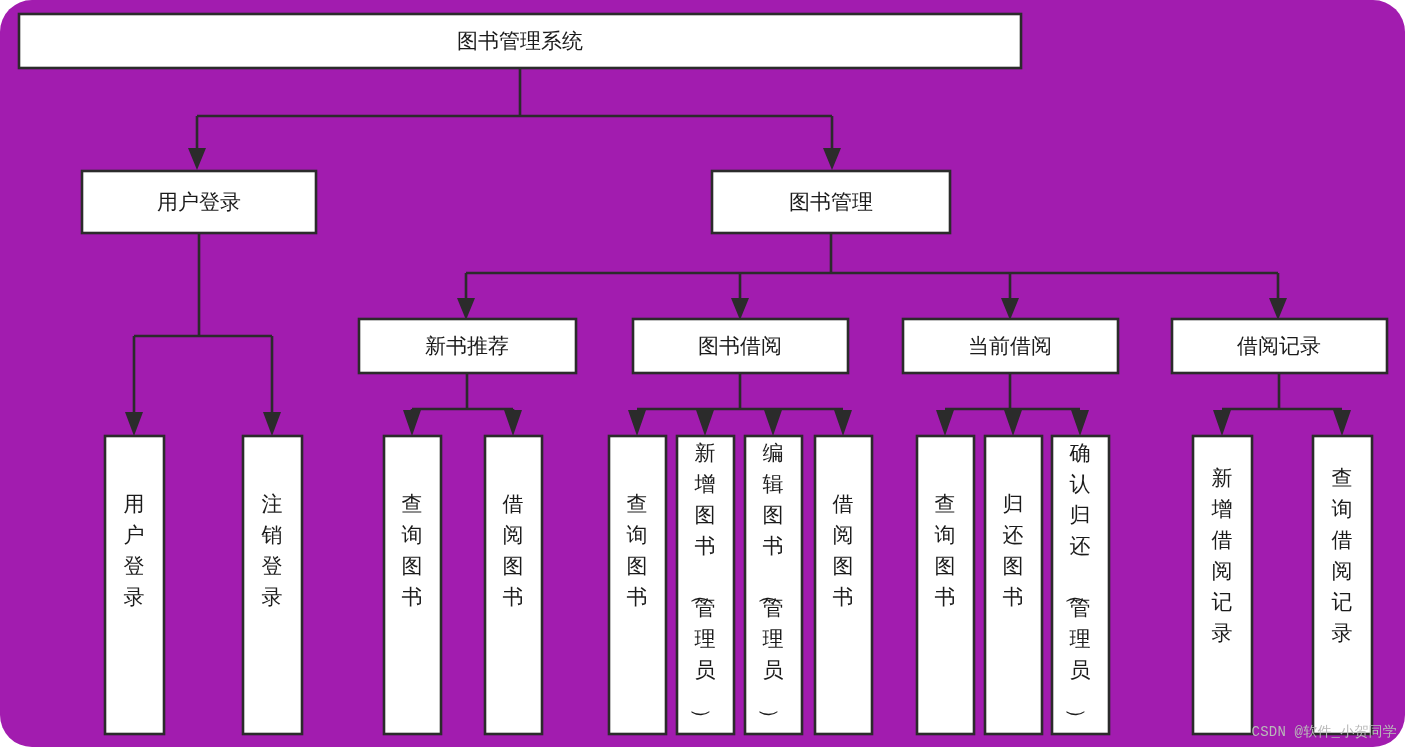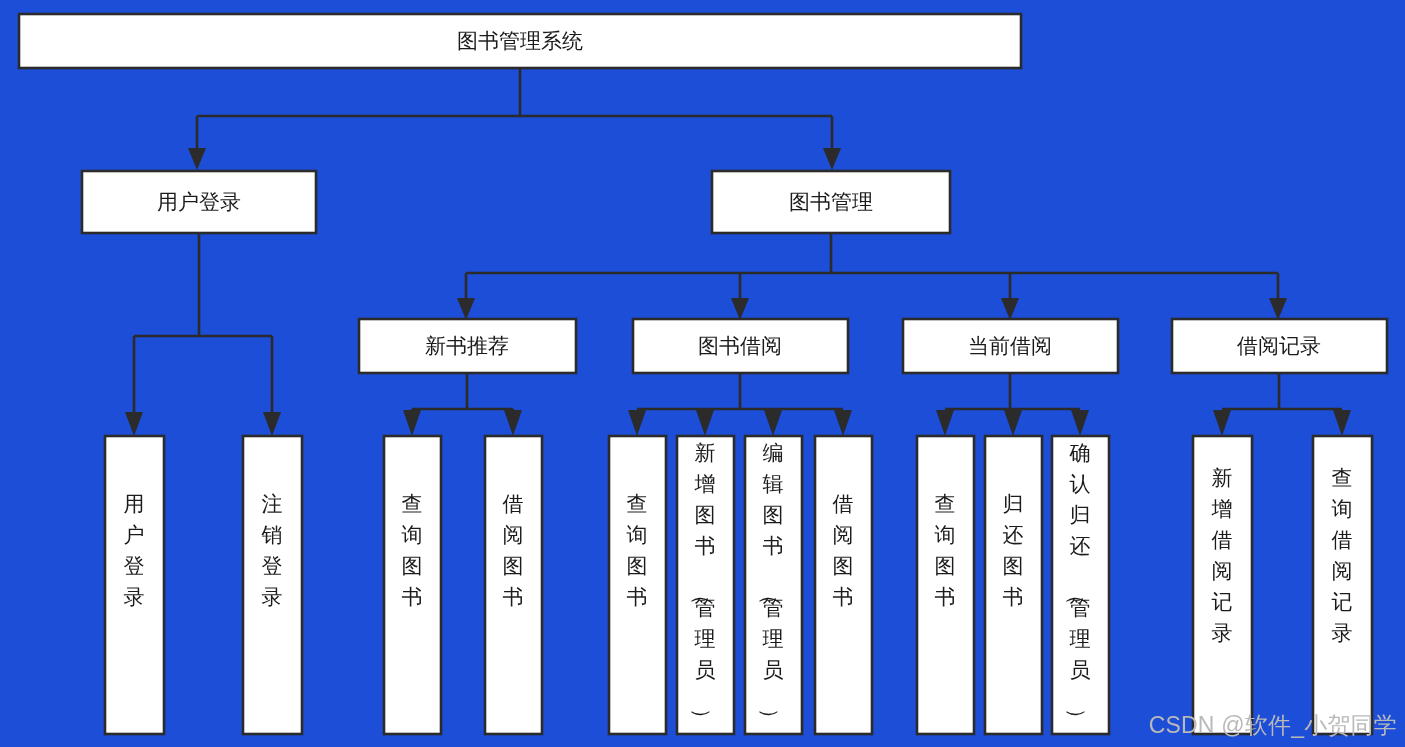--- a/index.html
+++ b/index.html
@@ -7,22 +7,23 @@
     padding: 0;
     background: #ffffff;
   }
   body {
     font-family: "DejaVu Sans", "Liberation Sans", sans-serif;
   }
   #diagram-root {
     position: relative;
     width: 1405px;
     height: 747px;
-    background: #1d4ed8;
+    background: #a21caf;
     overflow: hidden;
+    border-radius: 32px;
   }
   svg#flow-svg {
     position: absolute;
     left: 0;
     top: 0;
     width: 1405px;
     height: 747px;
   }
   .node-box {
     fill: #ffffff;
@@ -49,22 +50,22 @@
   .node-label-v {
     fill: #1b1b1b;
     font-family: "DejaVu Sans", "Liberation Sans", sans-serif;
     font-size: 21px;
     text-anchor: middle;
   }
   .watermark {
     position: absolute;
     right: 8px;
     bottom: 6px;
-    font-family: Liberation Sans, sans-serif;
-    font-size: 23px;
+    font-family: Liberation Mono, monospace;
+    font-size: 14px;
     color: #b9b9b9;
     white-space: nowrap;
     letter-spacing: 0.2px;
   }
 </style>
 </head>
 <body>
 
 <div id="diagram-root">
 

